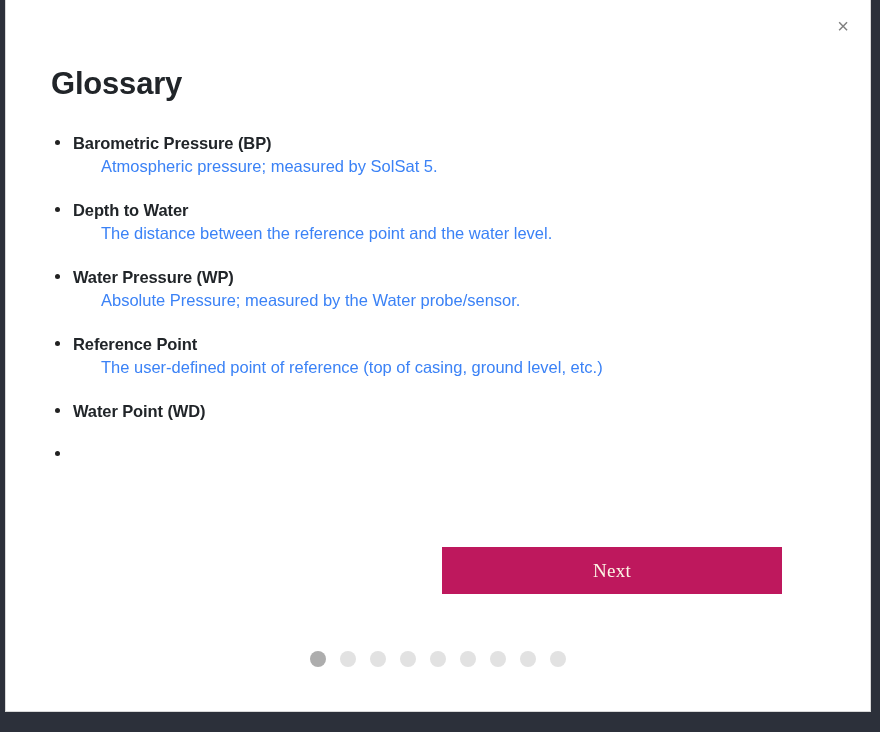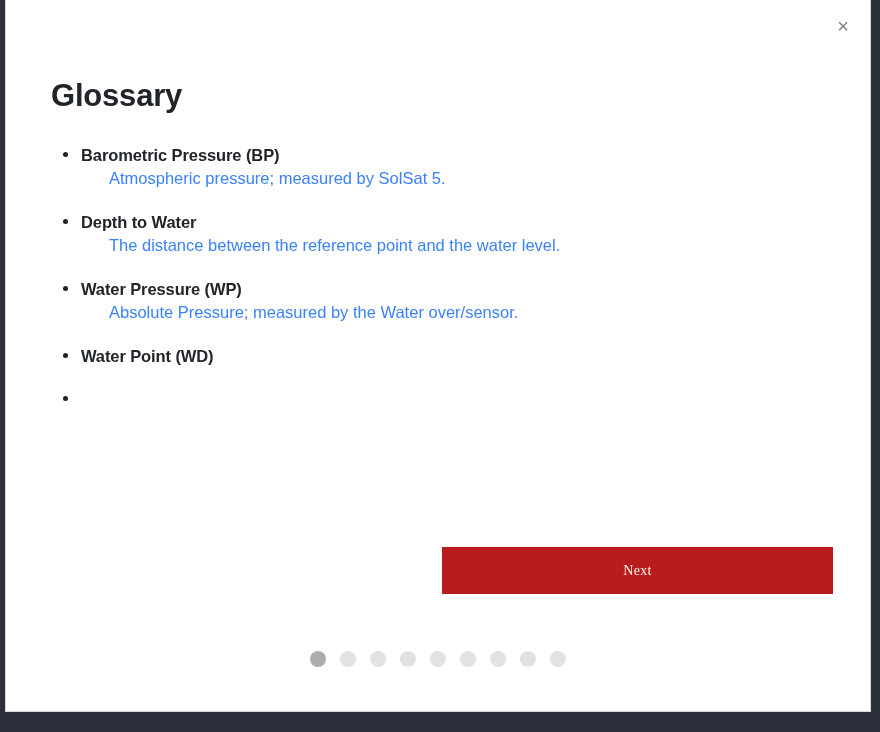--- a/index.html
+++ b/index.html
@@ -57,27 +57,27 @@
 
   #modal-body {
     padding: 62px 40px 0 45px;
   }
 
   #page-title {
     font-size: 31px;
     font-weight: bold;
     color: #212529;
     letter-spacing: -0.2px;
-    margin: 16px 0 30px 0;
+    margin: 4px 0 30px 0;
     font-family: "Liberation Sans", sans-serif;
   }
 
   #glossary-list {
     list-style: none;
-    margin: 8px;
+    margin: 0;
     padding: 0;
   }
 
   .glossary-item {
     position: relative;
     padding-left: 22px;
     margin-bottom: 21px;
   }
 
   .glossary-item:last-child { margin-bottom: 0; }
@@ -116,27 +116,27 @@
     position: absolute;
     left: 0;
     right: 0;
     top: 547px;
   }
 
   #next-button {
     position: absolute;
     left: 436px;
     top: 0;
-    width: 391px;
+    width: 340px;
     height: 47px;
-    background: #b91c1c;
+    background: #be185d;
     border: none;
     color: #fdf6e6;
     font-family: "Liberation Serif", serif;
-    font-size: 14px;
+    font-size: 19px;
     font-weight: normal;
     cursor: pointer;
     letter-spacing: 0.3px;
     display: flex;
     align-items: center;
     justify-content: center;
   }
 
   #pager-dots {
     position: absolute;
@@ -181,21 +181,26 @@
           <span class="definition">Atmospheric pressure; measured by SolSat 5.</span>
         </li>
         <li class="glossary-item">
           <span class="glossary-bullet"></span>
           <span class="term">Depth to Water</span>
           <span class="definition">The distance between the reference point and the water level.</span>
         </li>
         <li class="glossary-item">
           <span class="glossary-bullet"></span>
           <span class="term">Water Pressure (WP)</span>
-          <span class="definition">Absolute Pressure; measured by the Water over/sensor.</span>
+          <span class="definition">Absolute Pressure; measured by the Water probe/sensor.</span>
+        </li>
+        <li class="glossary-item">
+          <span class="glossary-bullet"></span>
+          <span class="term">Reference Point</span>
+          <span class="definition">The user-defined point of reference (top of casing, ground level, etc.)</span>
         </li>
         <li class="glossary-item">
           <span class="glossary-bullet"></span>
           <span class="term">Water Point (WD)</span>
         </li>
         <li class="glossary-item">
           <span class="glossary-bullet"></span>
         </li>
       </ul>
 

